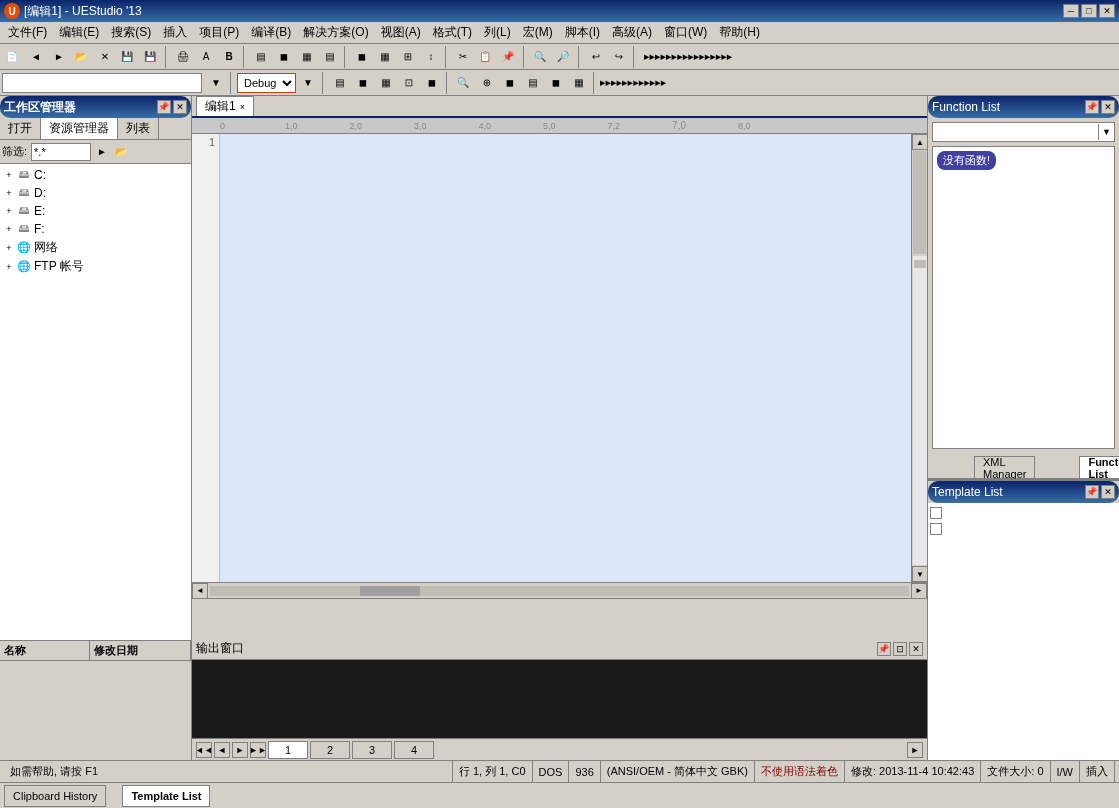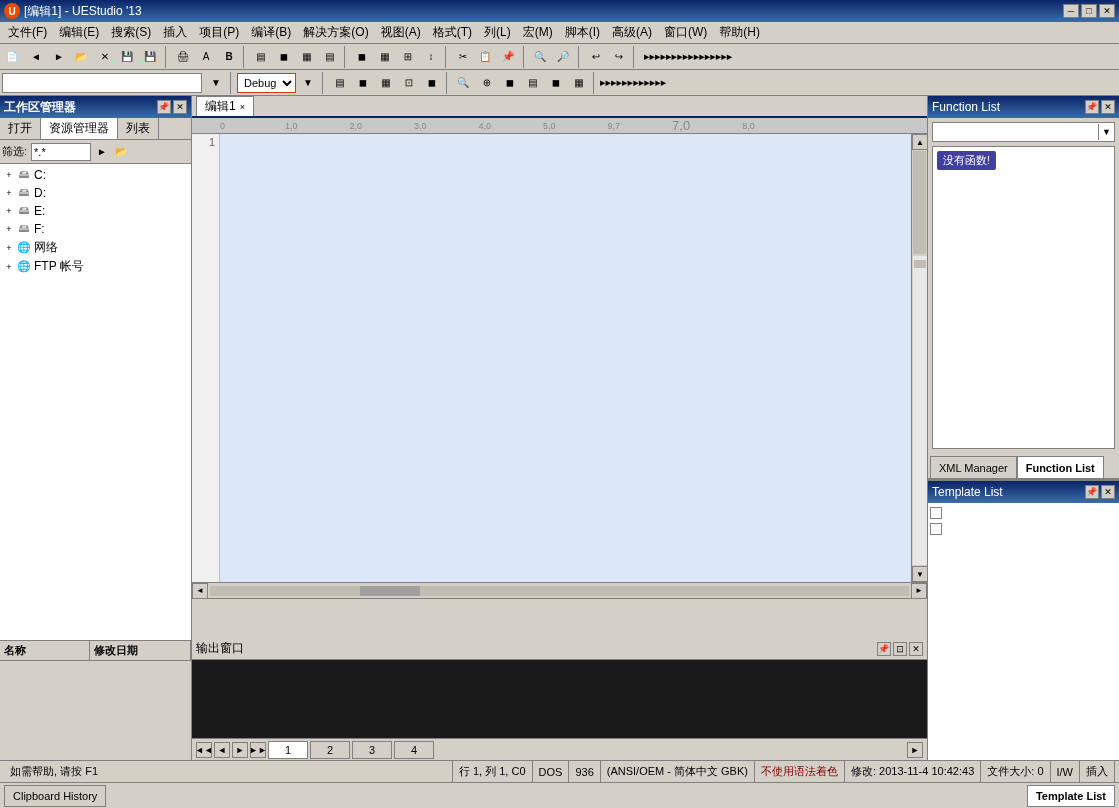--- a/index.html
+++ b/index.html
@@ -122,20 +122,21 @@
 
     .panel-header {
       height: 22px;
       background: linear-gradient(to bottom, #0a246a, #3a6ea5);
       color: #fff;
       display: flex;
       align-items: center;
       padding: 0 4px;
       font-size: 12px;
       justify-content: space-between;
+      border-radius: 10px;
     }
     .panel-header-title { font-weight: bold; }
     .panel-header-btns { display: flex; gap: 2px; }
     .panel-hbtn {
       width: 14px; height: 14px;
       background: #d4d0c8;
       border: 1px solid #808080;
       font-size: 9px;
       display: flex; align-items: center; justify-content: center;
       cursor: pointer; color: #000;
@@ -412,41 +413,42 @@
       border: 1px solid #808080;
       overflow: auto;
       display: flex; align-items: flex-start; justify-content: flex-start;
       padding: 4px;
     }
     .no-func-badge {
       background: #4040a0;
       color: #fff;
       font-size: 11px;
       padding: 2px 6px;
-      border-radius: 2px;
+      border-radius: 8px;
     }
 
     
     .right-tabs {
       height: 26px;
       display: flex;
       align-items: flex-end;
       border-bottom: 1px solid #808080;
       background: #d4d0c8;
       padding-left: 2px;
     }
     .right-tab {
       height: 22px;
       padding: 0 8px;
       border: 1px solid #808080;
       border-bottom: none;
       background: #d4d0c8;
       font-size: 11px;
       display: flex; align-items: center;
       cursor: pointer;
+      margin-left: 44px;
     }
     .right-tab.active { background: #fff; font-weight: bold; }
 
     
     .template-list-panel {
       height: 280px;
       display: flex;
       flex-direction: column;
       border-top: 1px solid #808080;
     }
@@ -489,21 +491,21 @@
       font-size: 11px;
     }
     .status-help { flex: 1; }
 
     
     .bottom-tab-row {
       height: 26px;
       background: #d4d0c8;
       display: flex;
       align-items: center;
-      justify-content: space-between;
+      justify-content: flex-start;
       border-top: 1px solid #808080;
       padding: 0 4px;
       gap: 16px;
     }
     .bottom-tab-btn {
       height: 22px;
       padding: 0 8px;
       border: 1px solid #808080;
       background: #d4d0c8;
       font-size: 11px;
@@ -774,22 +776,22 @@
       </div>
     </div>
 
     <div class="editor-ruler">
       <span style="font-size:9px; color:#888;">0</span>
       <span style="font-size:9px; color:#888; margin-left:60px;">1,0</span>
       <span style="font-size:9px; color:#888; margin-left:52px;">2,0</span>
       <span style="font-size:9px; color:#888; margin-left:52px;">3,0</span>
       <span style="font-size:9px; color:#888; margin-left:52px;">4,0</span>
       <span style="font-size:9px; color:#888; margin-left:52px;">5,0</span>
-      <span style="font-size:9px; color:#888; margin-left:52px;">9,7</span>
-      <span style="font-size:13px; color:#888; margin-left:52px;">7,0</span>
+      <span style="font-size:9px; color:#888; margin-left:52px;">7,2</span>
+      <span style="font-size:10px; color:#888; margin-left:52px;">7,0</span>
       <span style="font-size:9px; color:#888; margin-left:52px;">8,0</span>
     </div>
 
     <div class="editor-area" style="flex:1; min-height:0;">
       <div class="line-numbers">
         <div>1</div>
       </div>
       <div class="editor-content" contenteditable="true" style=""></div>
       <div class="editor-scrollbar-v">
         <div class="scroll-arrow">▲</div>

